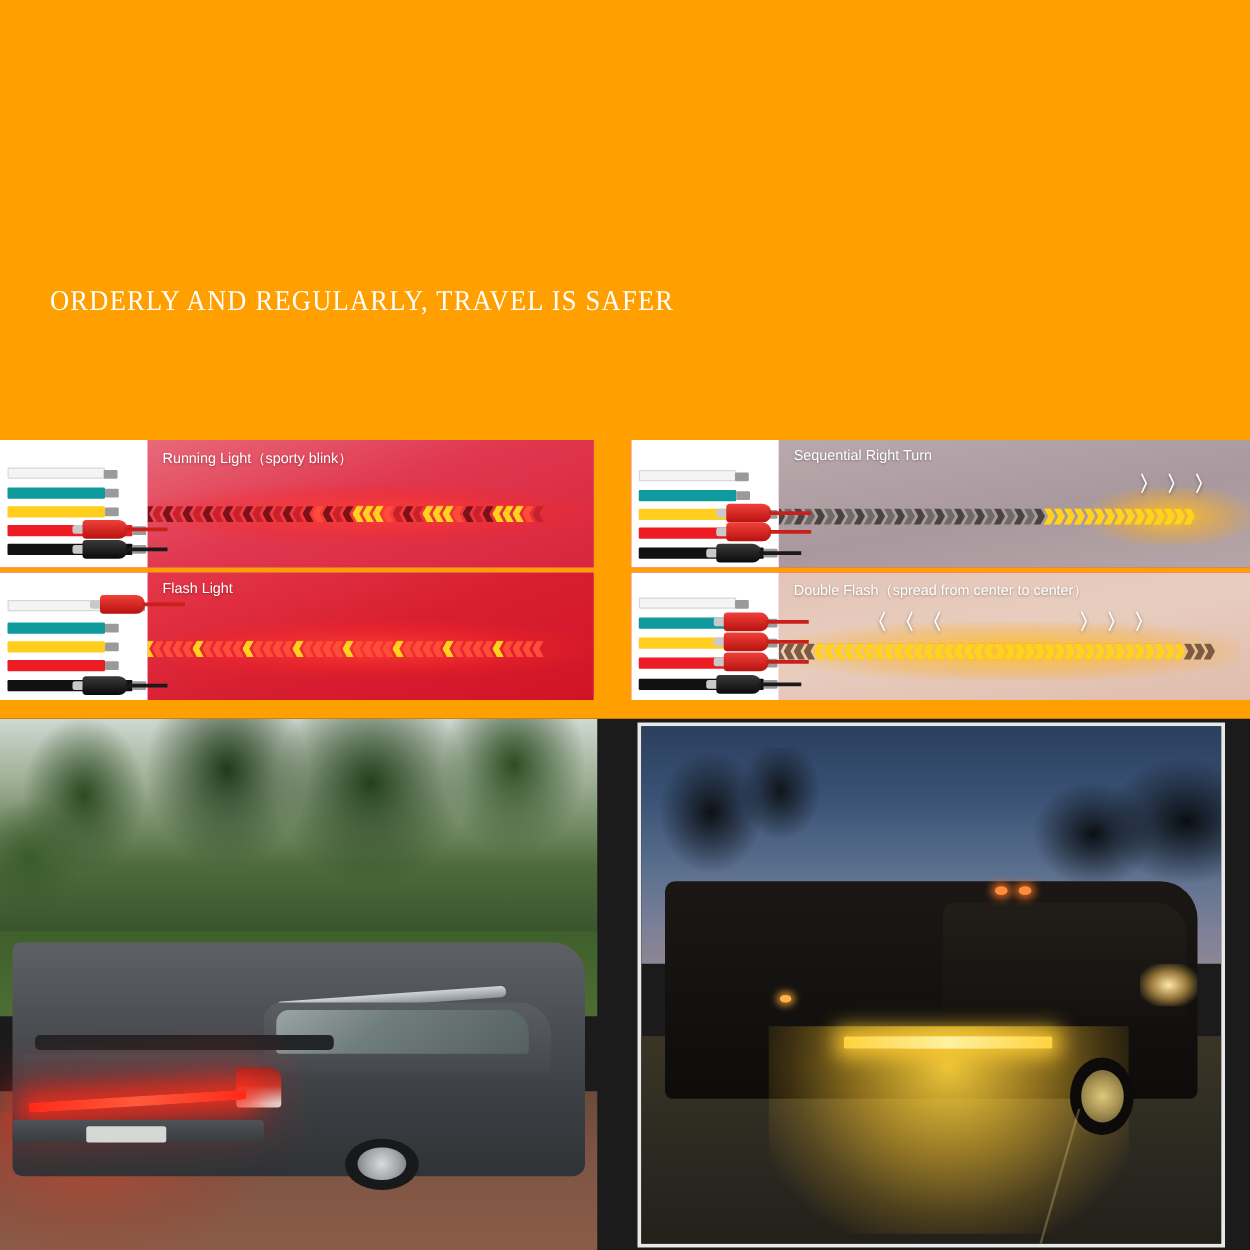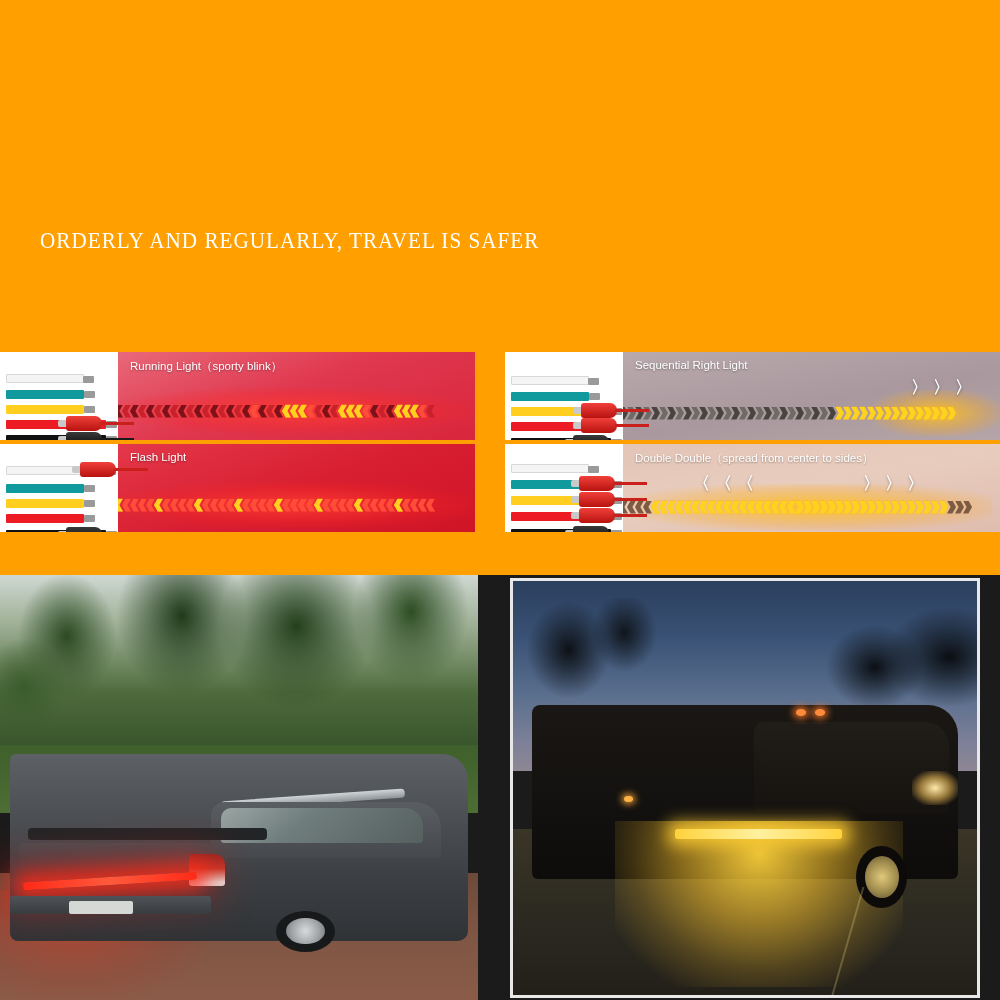--- a/index.html
+++ b/index.html
@@ -35,21 +35,21 @@
     transform-origin:left center;
     white-space:nowrap;
   }
 
   
   .panels { position:absolute; left:0; top:352px; width:1000px; height:208px; }
   .panel-col { position:absolute; top:0; height:208px; }
   .panel-col.left  { left:0px;   width:475px; }
   .panel-col.right { left:505px; width:495px; }
 
-  .panel { position:relative; width:100%; height:88px; overflow:hidden; background:#ec4899;text-align:center; }
+  .panel { position:relative; width:100%; height:102px; overflow:hidden; background:#ec4899;text-align:center; }
   .panel + .panel { margin-top:4px; }
 
   
   .wires { position:absolute; left:0; top:0; width:118px; height:100%; background:#ffffff; z-index:4; }
   .wire { position:absolute; height:9px; border-radius:1px; }
   .wire .tip { position:absolute; right:-11px; top:1px; width:11px; height:7px; background:#9a9a9a; border-radius:1px; }
   .wire.white  { background:#f4f4f4; border:1px solid #d8d8d8; }
   .wire.teal   { background:#109a9d; }
   .wire.yellow { background:#FFCE1F; }
   .wire.red    { background:#ED1C24; }
@@ -398,21 +398,21 @@
           <span class="body"></span>
           <span class="lead"></span>
         </div>
       <div class="clip black" style="left:60px; top:83px;">
           <span class="jaw"></span>
           <span class="body"></span>
           <span class="lead"></span>
         </div>
 
       <div class="scene seq">
-        <div class="panel-label">Sequential Right Light</div>
+        <div class="panel-label">Sequential Right Turn</div>
         <div class="arrows" style="left:288px; top:24px;">〉〉〉</div>
         <div class="glow-amber" style="left:250px; right:0; top:38px;"></div>
         <div class="strip" id="strip-seq" style="top:52px;">
             <span class="chev right darker"></span>
             <span class="chev right dark"></span>
             <span class="chev right darker"></span>
             <span class="chev right dark"></span>
             <span class="chev right darker"></span>
             <span class="chev right dark"></span>
             <span class="chev right darker"></span>
@@ -488,21 +488,21 @@
           <span class="body"></span>
           <span class="lead"></span>
         </div>
       <div class="clip black" style="left:60px; top:82px;">
           <span class="jaw"></span>
           <span class="body"></span>
           <span class="lead"></span>
         </div>
 
       <div class="scene dbl">
-        <div class="panel-label">Double Double（spread from center to sides）</div>
+        <div class="panel-label">Double Flash（spread from center to center）</div>
         <div class="arrows" style="left:70px;  top:28px;">〈〈〈</div>
         <div class="arrows" style="left:240px; top:28px;">〉〉〉</div>
         <div class="glow-amber" style="left:8px; right:8px; top:40px;"></div>
         <div class="strip" id="strip-dbl" style="top:54px;">
             <span class="chev left brown"></span>
             <span class="chev left brown"></span>
             <span class="chev left brown"></span>
             <span class="chev left brown"></span>
             <span class="chev left lit-amber"></span>
             <span class="chev left lit-amber"></span>

